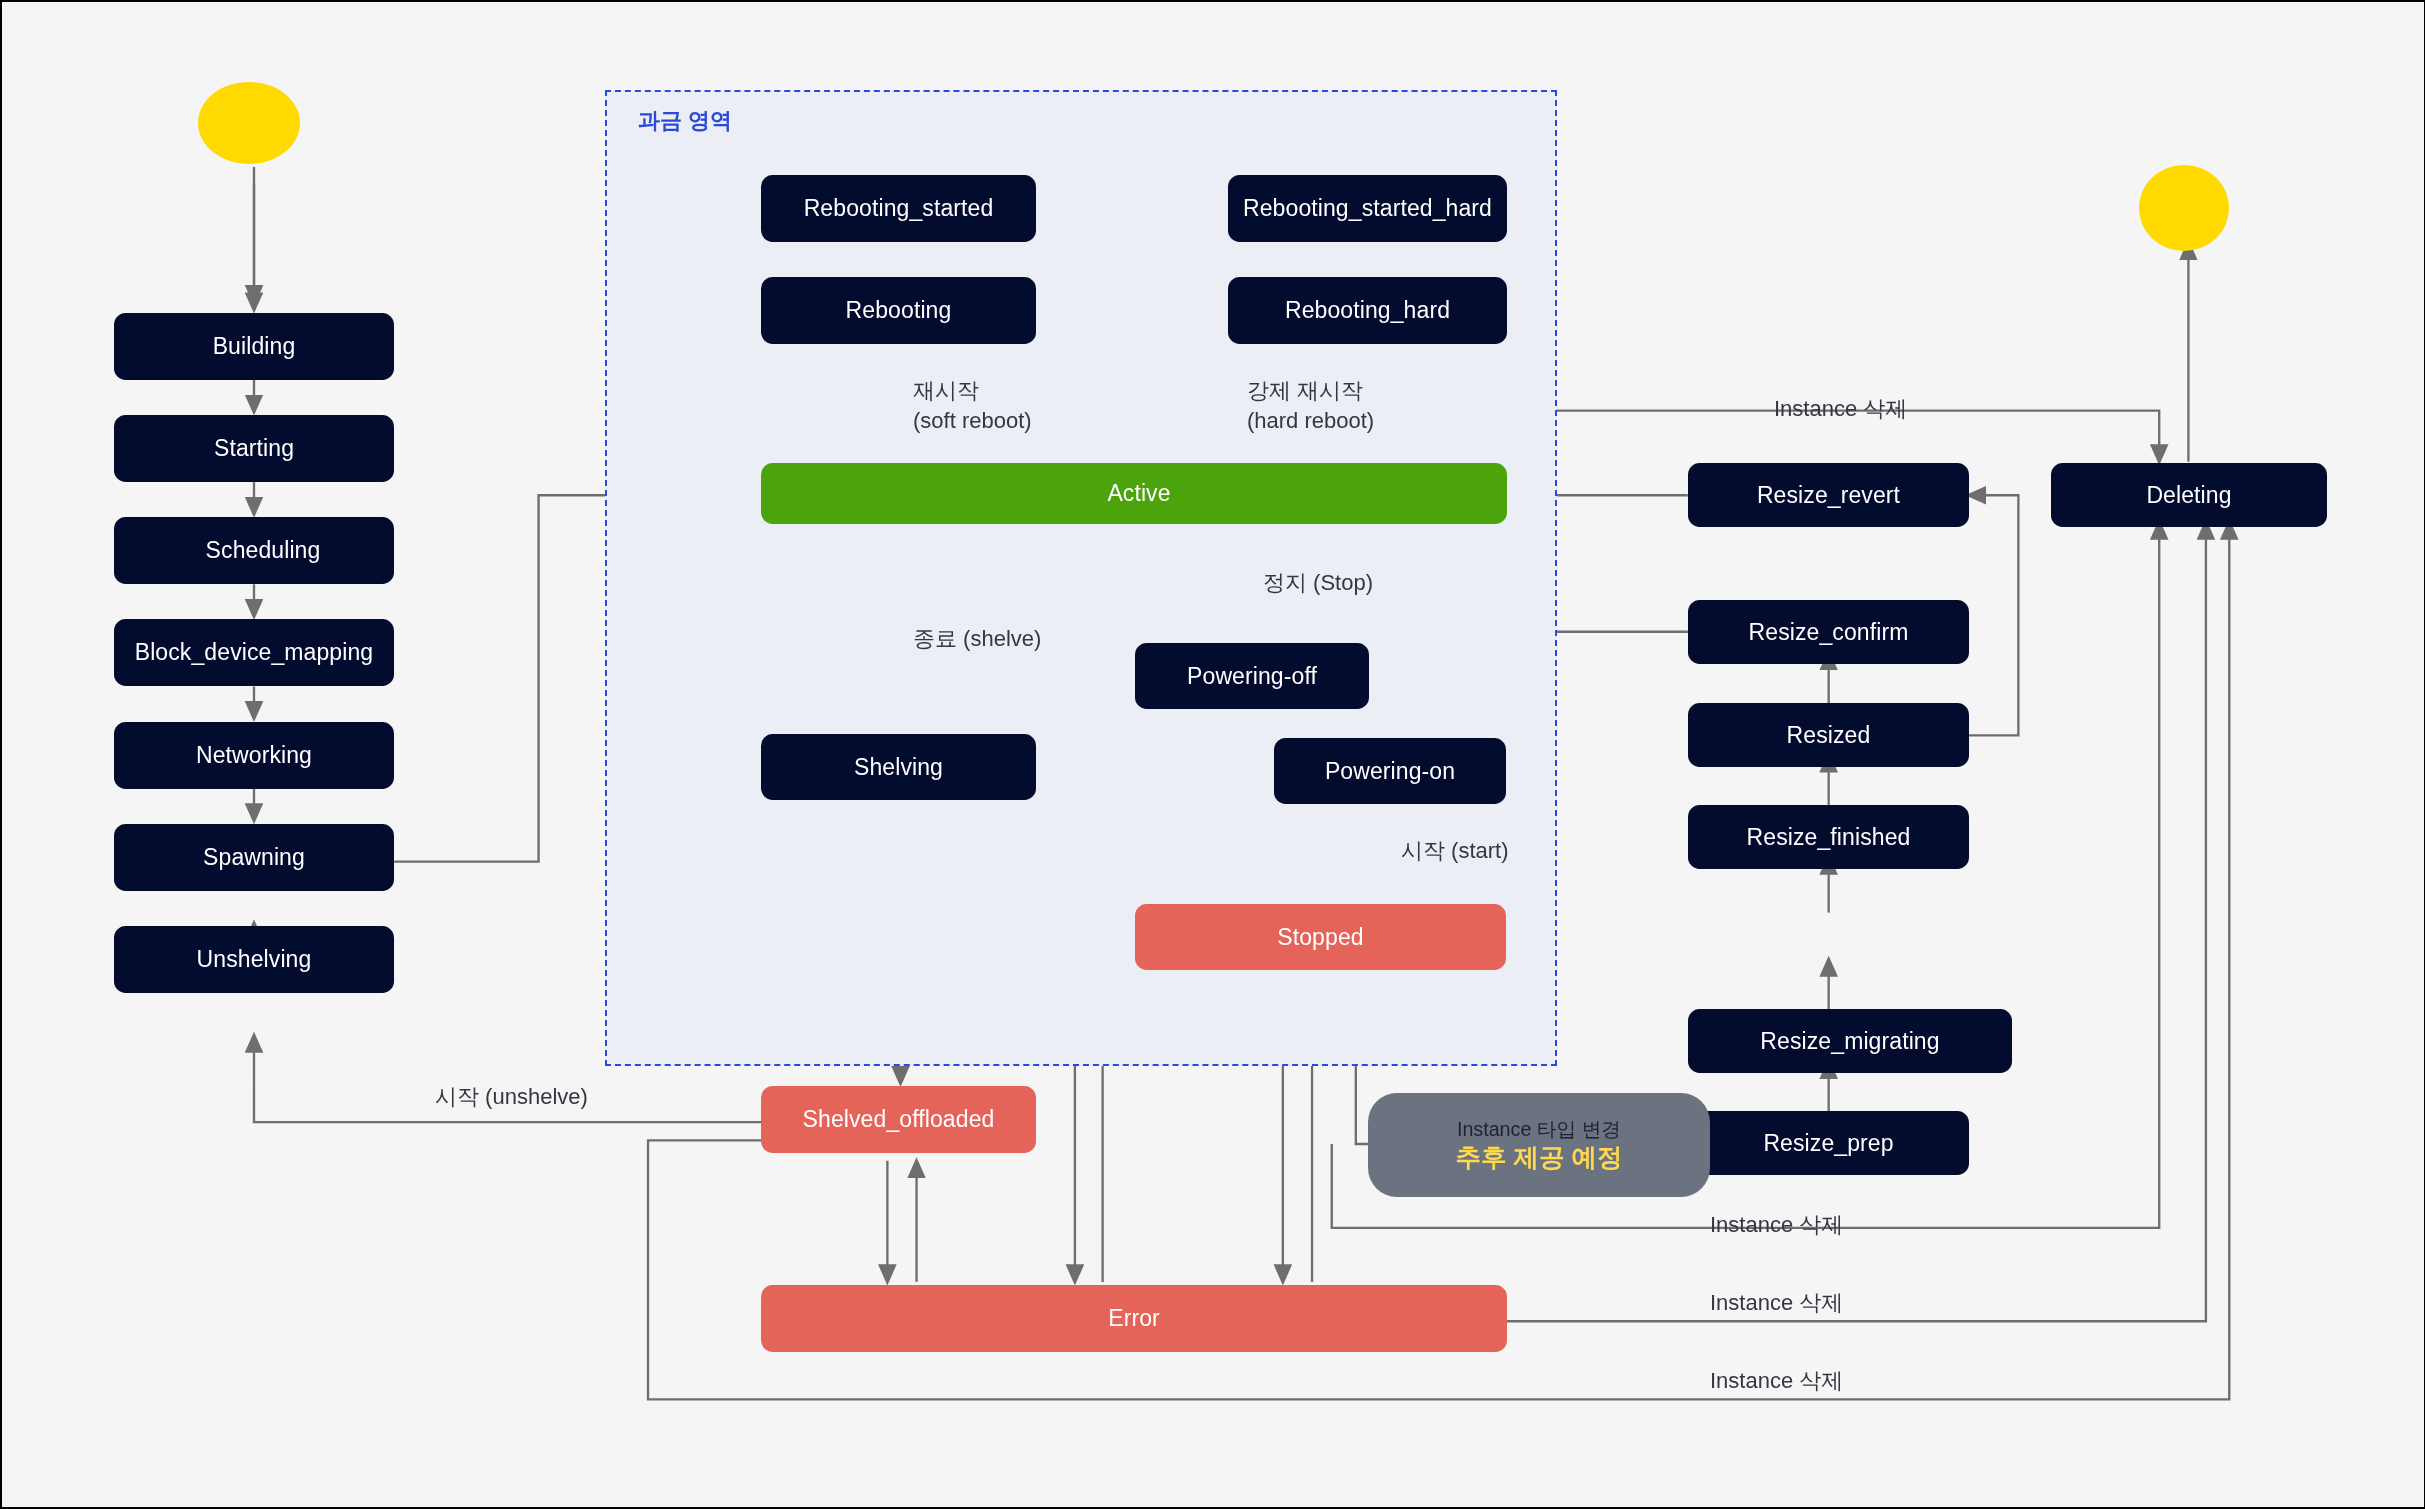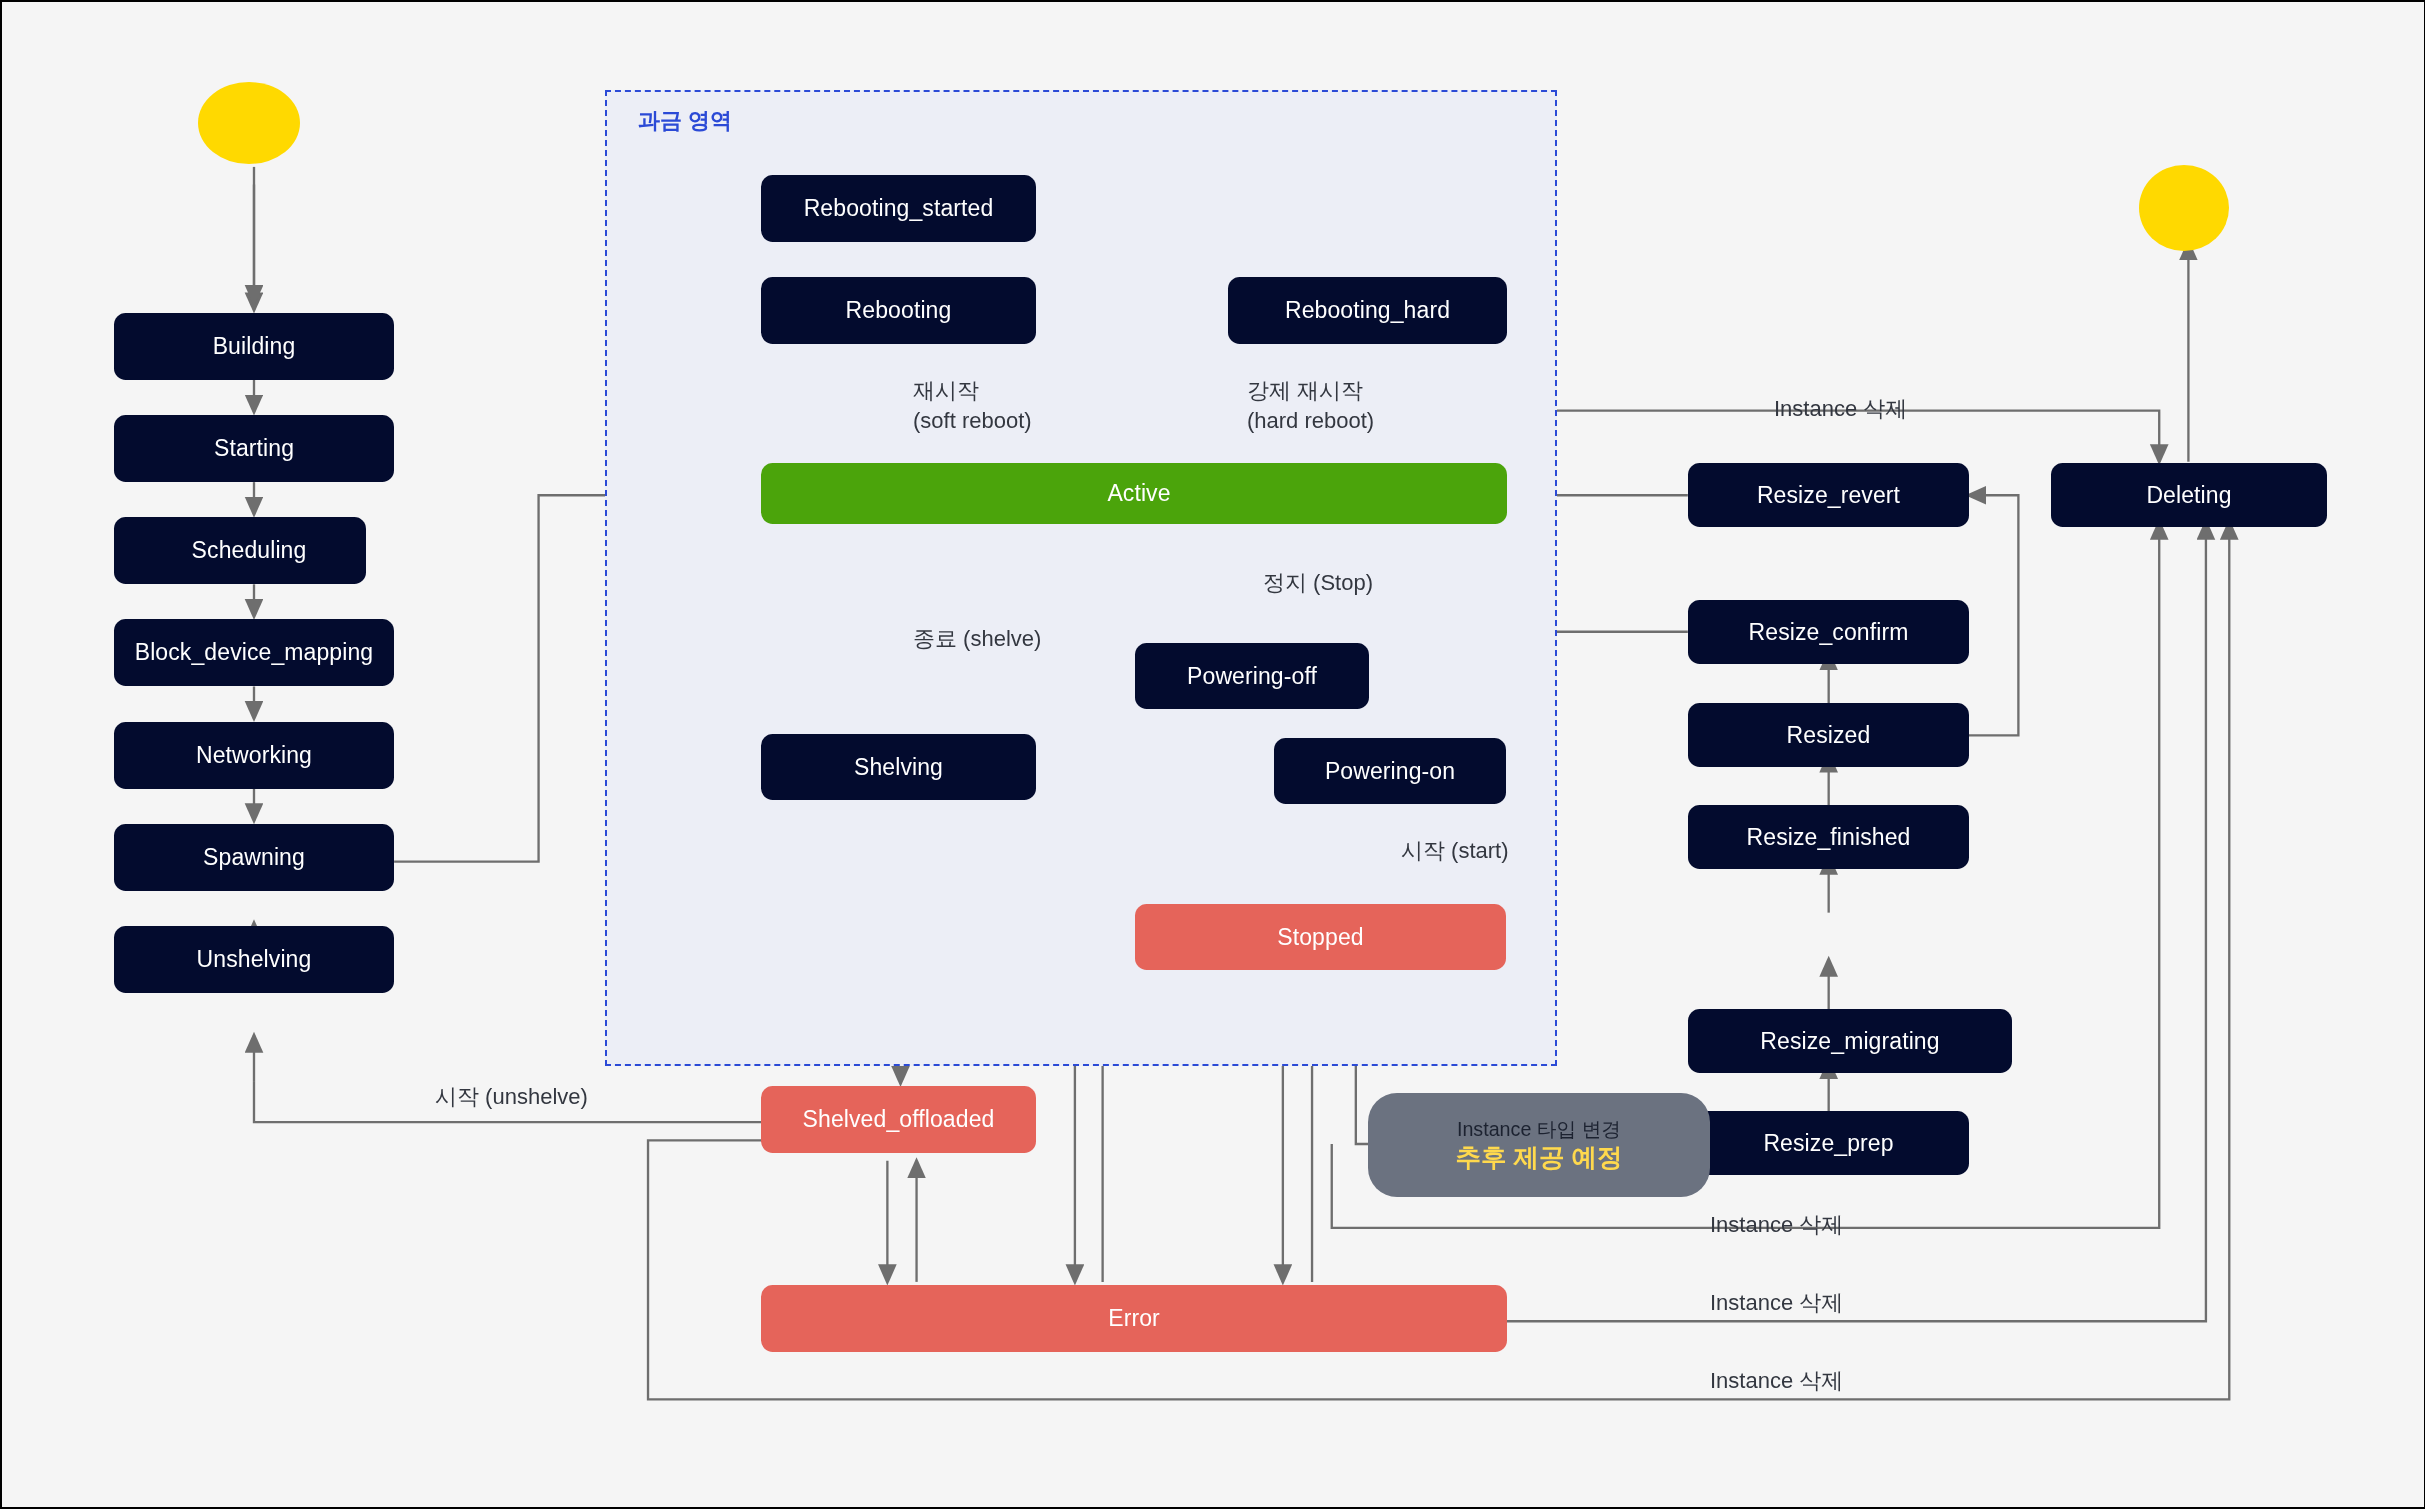--- a/index.html
+++ b/index.html
@@ -156,41 +156,44 @@
 
   <div class="terminal" style="left:196px;top:80px;width:102px;height:82px;"></div>
   <div class="terminal" style="left:2137px;top:163px;width:90px;height:86px;"></div>
 
   <div class="node dark" style="left:112px;top:311px;width:280px;height:67px;">
     <span class="nlabel">Building</span>
   </div>
   <div class="node dark" style="left:112px;top:413px;width:280px;height:67px;">
     <span class="nlabel">Starting</span>
   </div>
-  <div class="node dark" style="left:112px;top:515px;width:252px;height:67px;padding-left:18px;">
+  <div class="node dark" style="left:112px;top:515px;width:280px;height:67px;padding-left:18px;">
     <span class="nlabel">Scheduling</span>
   </div>
   <div class="node dark" style="left:112px;top:617px;width:280px;height:67px;">
     <span class="nlabel">Block_device_mapping</span>
   </div>
   <div class="node dark" style="left:112px;top:720px;width:280px;height:67px;">
     <span class="nlabel">Networking</span>
   </div>
   <div class="node dark" style="left:112px;top:822px;width:280px;height:67px;">
     <span class="nlabel">Spawning</span>
   </div>
   <div class="node dark" style="left:112px;top:924px;width:280px;height:67px;">
     <span class="nlabel">Unshelving</span>
   </div>
 
   <div class="node dark" style="left:759px;top:173px;width:275px;height:67px;">
     <span class="nlabel">Rebooting_started</span>
   </div>
   <div class="node dark" style="left:759px;top:275px;width:275px;height:67px;">
     <span class="nlabel">Rebooting</span>
+  </div>
+  <div class="node dark" style="left:1226px;top:173px;width:279px;height:67px;">
+    <span class="nlabel">Rebooting_started_hard</span>
   </div>
   <div class="node dark" style="left:1226px;top:275px;width:279px;height:67px;">
     <span class="nlabel">Rebooting_hard</span>
   </div>
 
   <div class="node active" style="left:759px;top:461px;width:746px;height:61px;">
     <span class="nlabel">Active</span>
   </div>
 
   <div class="node dark" style="left:759px;top:732px;width:275px;height:66px;">

